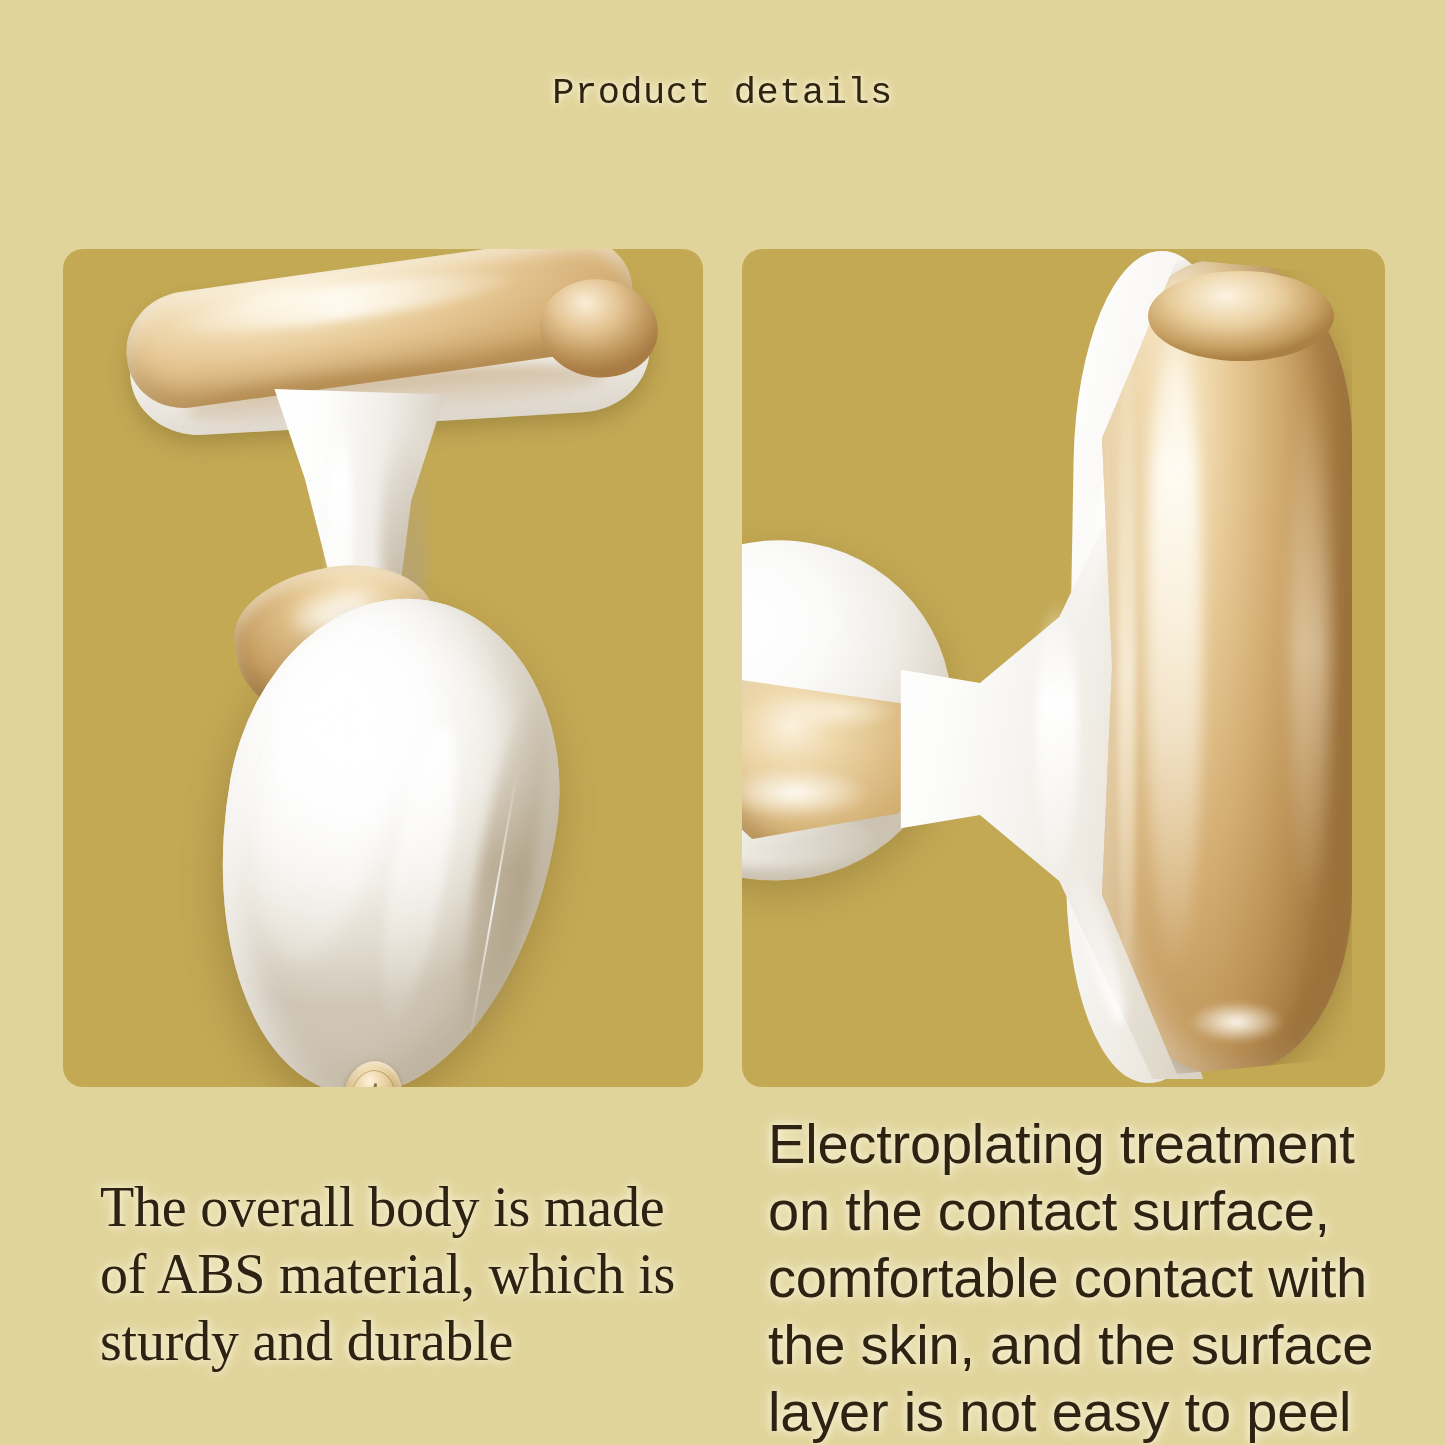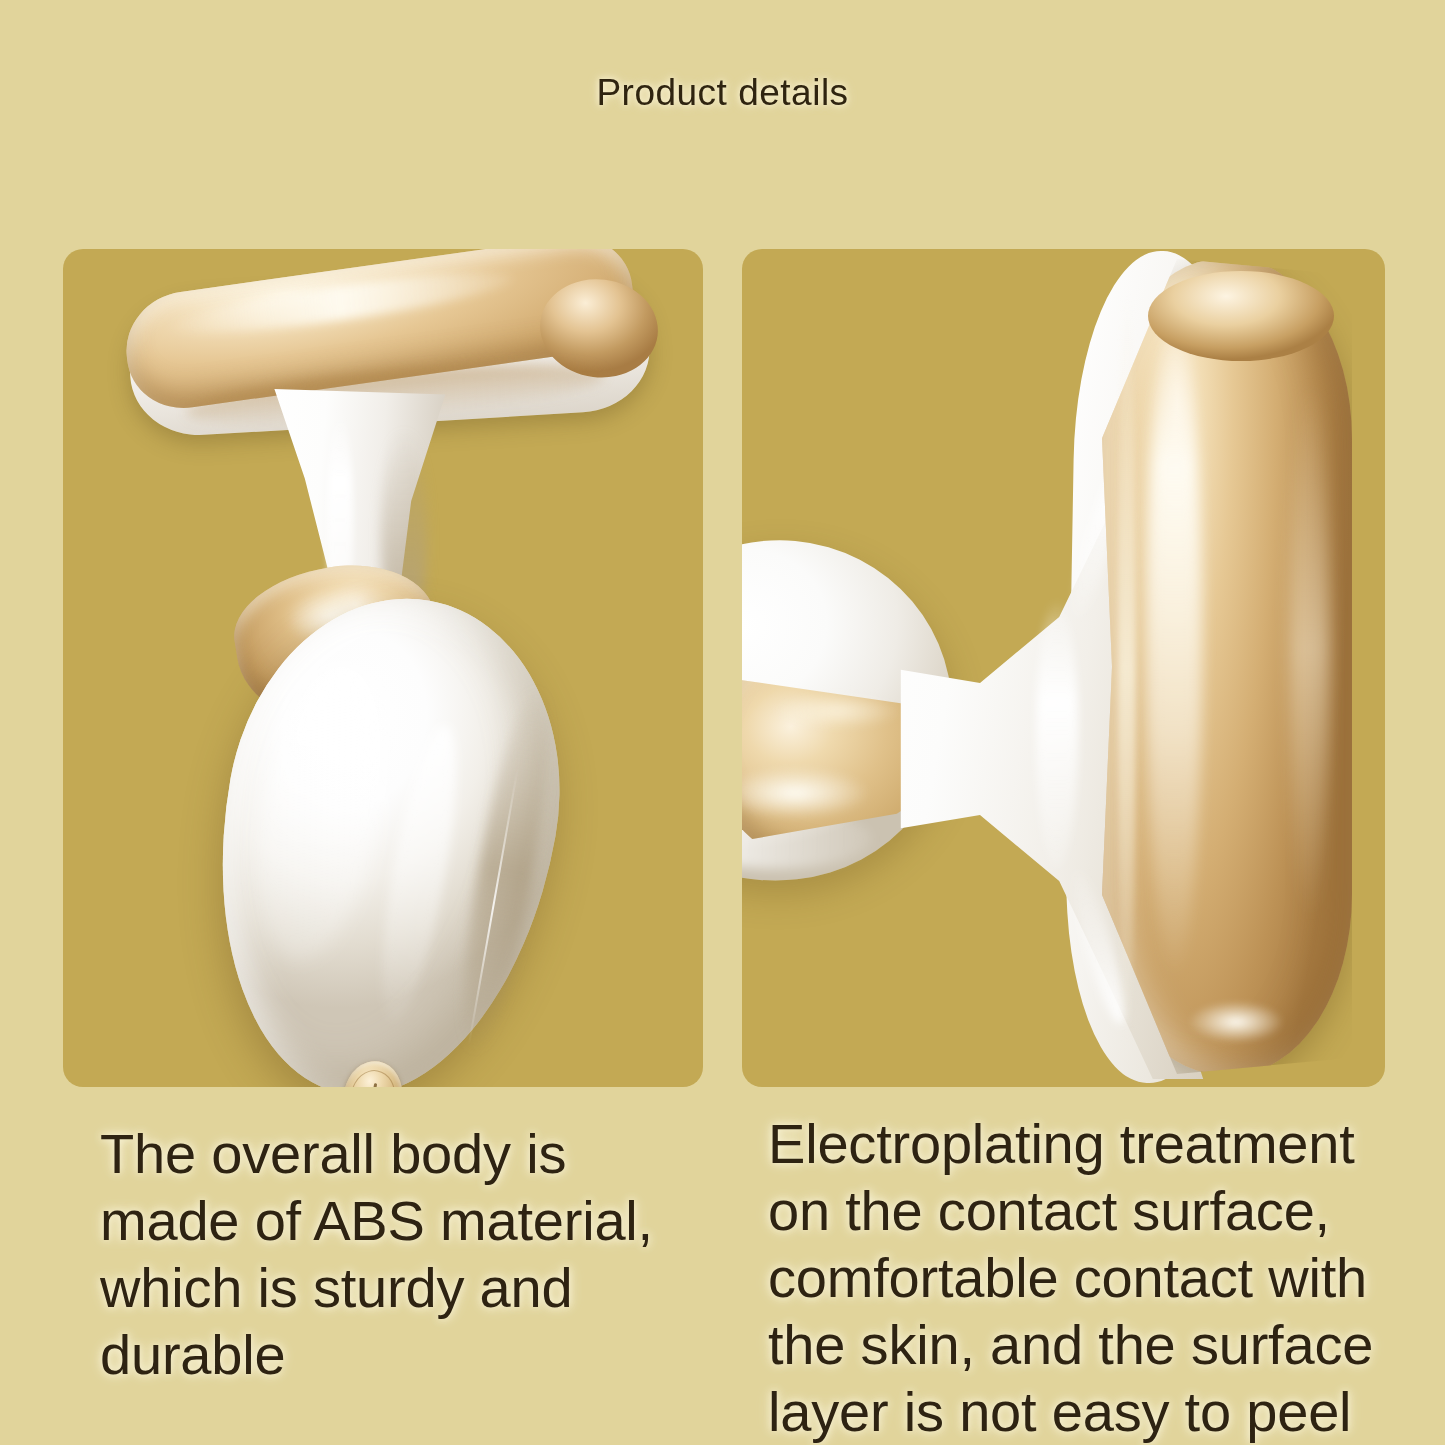--- a/index.html
+++ b/index.html
@@ -10,21 +10,21 @@
     overflow:hidden;
     position:relative;
   }
 
   
   .page-title{
     position:absolute;
     left:0; top:72px;
     width:1445px;
     text-align:center;
-    font-family:Liberation Sans, sans-serif;
+    font-family:Liberation Mono, monospace;
     font-size:37px;
     letter-spacing:.5px;
     color:#2f2410;
     text-shadow:0 0 6px rgba(255,250,225,.95), 0 0 12px rgba(255,250,225,.7);
   }
 
   
   .panel{
     position:absolute;
     top:249px;
@@ -391,21 +391,21 @@
 
   
   .caption{
     position:absolute;
     color:#2e2312;
     font-size:56px;
     line-height:67px;
     letter-spacing:-.2px;
     text-shadow:0 0 8px rgba(255,252,232,.95), 0 0 16px rgba(255,252,232,.6);
   }
-  .caption.left  { left:100px; top:1120px; width:620px; }
+  .caption.left  { left:100px; top:1174px; width:620px;font-family:Liberation Serif, serif; }
   .caption.right { left:768px; top:1110px; width:615px; }
 </style>
 </head>
 <body>
 
 <div class="page-title">Product details</div>
 
 <div class="panel left">
   <div class="panel-inner">
 

